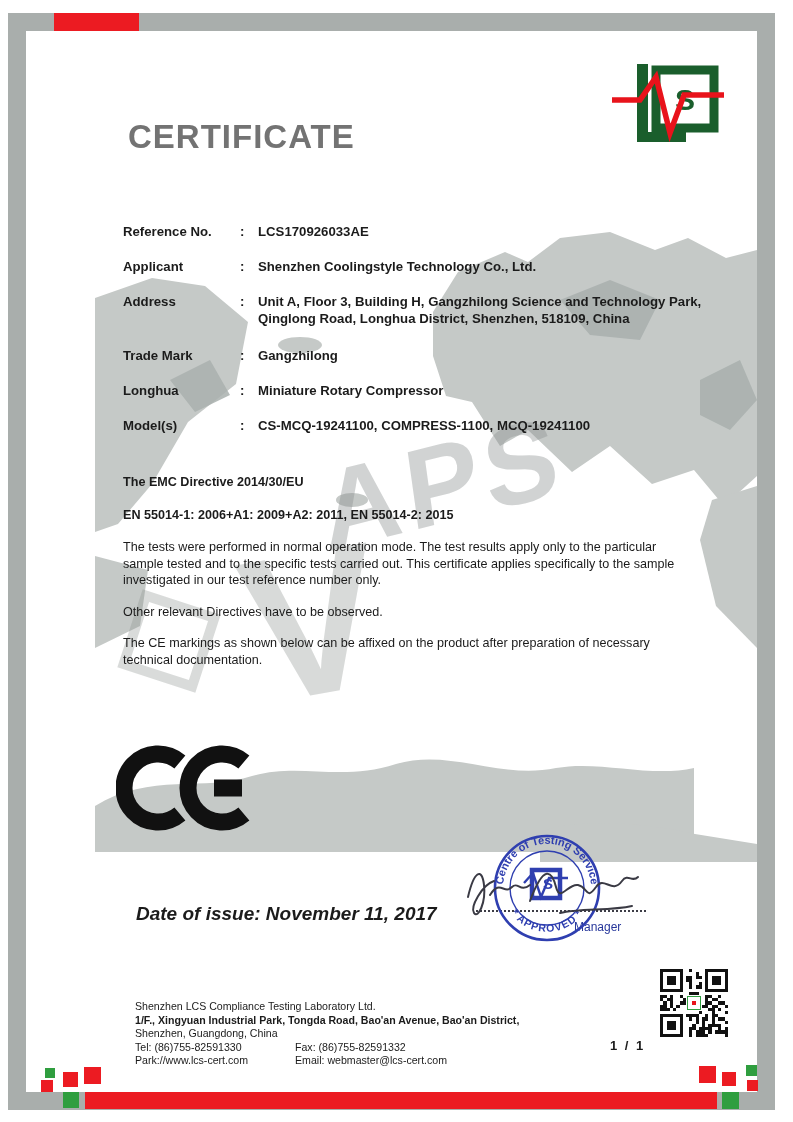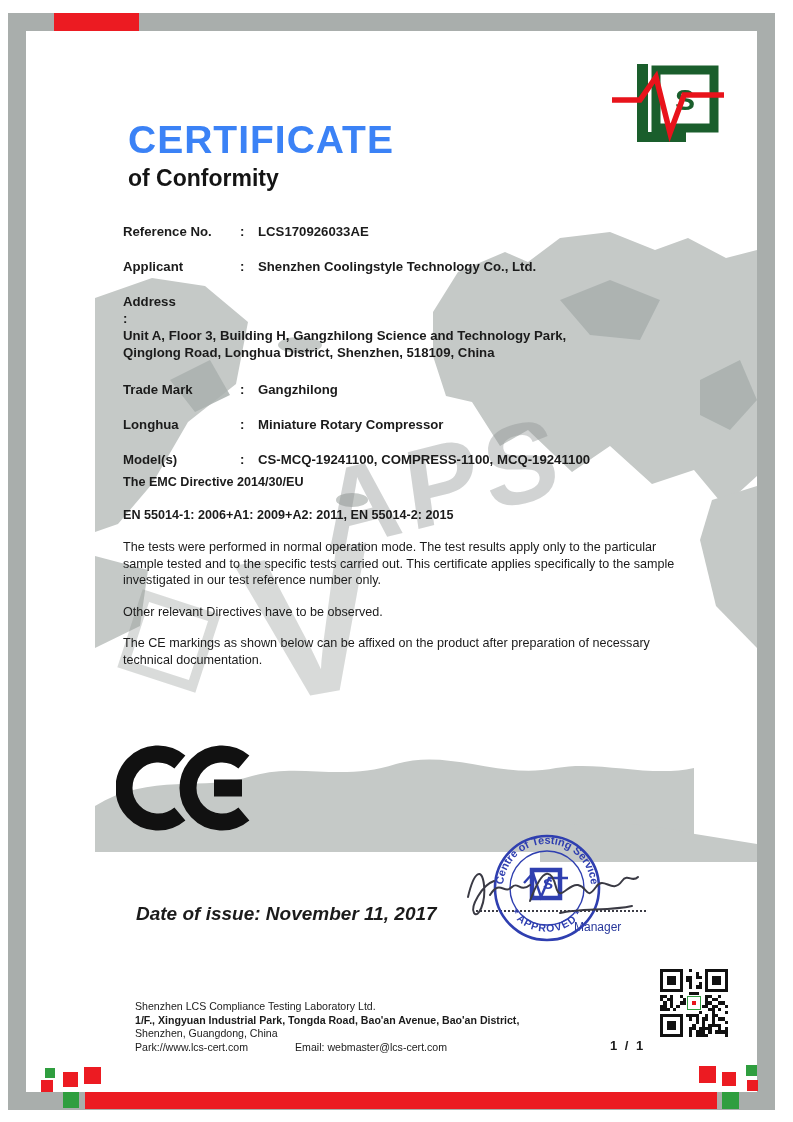--- a/index.html
+++ b/index.html
@@ -27,26 +27,26 @@
   .s5{left:63px;top:1092px;width:16px;height:16px;}
   .s6{left:699px;top:1066px;width:17px;height:17px;}
   .s7{left:722px;top:1072px;width:14px;height:14px;}
   .s8{left:746px;top:1065px;width:11px;height:11px;}
   .s9{left:747px;top:1080px;width:11px;height:11px;}
   .s10{left:722px;top:1092px;width:17px;height:17px;}
   
   .lcs-logo{position:absolute;left:608px;top:58px;z-index:3;}
   
   .hdr{position:absolute;left:128px;top:118px;z-index:3;}
-  .hdr h1{margin:0;font-size:39px;letter-spacing:1px;color:#3b82f6;}
+  .hdr h1{margin:0;font-size:33px;letter-spacing:1px;color:#737373;}
   .hdr .sub{font-size:23px;font-weight:bold;margin-top:3px;color:#141414;}
   
   .fields{position:absolute;left:123px;top:223px;width:580px;z-index:3;font-size:13.2px;font-weight:bold;}
   .frow{display:flex;line-height:17px;margin-bottom:18px;}
-  .frow.tall{margin-bottom:20px;flex-direction:column;}
+  .frow.tall{margin-bottom:20px;}
   .flabel{width:117px;flex:none;}
   .fcolon{width:18px;flex:none;}
   .fvalue{max-width:472px;}
   
   .paras{position:absolute;left:123px;top:474px;width:557px;z-index:3;font-size:12.6px;line-height:16.5px;}
   .paras p{margin:0 0 15px 0;}
   .paras p.b{font-weight:bold;margin-bottom:16px;}
   
   .ce{position:absolute;left:116px;top:740px;z-index:3;}
   .sr{position:absolute;width:1px;height:1px;overflow:hidden;clip:rect(0 0 0 0);}
@@ -108,21 +108,20 @@
   <svg class="lcs-logo" width="120" height="92" viewBox="0 0 120 92">
     <rect x="29" y="6" width="11" height="78" fill="#1a5e2c"></rect>
     <rect x="29" y="74" width="49" height="10" fill="#1a5e2c"></rect>
     <rect x="48" y="12" width="58" height="58" fill="none" stroke="#1a5e2c" stroke-width="9"></rect>
     <text x="77" y="52" font-size="30" font-weight="bold" text-anchor="middle" fill="#1a5e2c" font-family="Liberation Sans, sans-serif">S</text>
     <polyline points="4,42 32,42 48,19 62,75 76,37 116,37" fill="none" stroke="#e8131b" stroke-width="5.5"></polyline>
   </svg>
 
   <div class="hdr">
     <h1>CERTIFICATE</h1>
-    <div class="sub">of Conformity</div>
   </div>
 
   <div class="fields">
     <div class="frow">
       <span class="flabel">Reference No.</span>
       <span class="fcolon">:</span>
       <span class="fvalue">LCS170926033AE</span>
     </div>
     <div class="frow">
       <span class="flabel">Applicant</span>
@@ -195,20 +194,24 @@
         <path d="M70 78 C84 40 92 48 96 64 C100 80 108 60 118 62 C128 64 126 78 136 64 C144 52 152 72 162 58 C168 50 172 60 178 54"></path>
         <path d="M100 90 C120 85 150 88 172 83"></path>
       </g>
     </svg>
   </div>
 
   <div class="footer">
     <div>Shenzhen LCS Compliance Testing Laboratory Ltd.</div>
     <div class="b">1/F., Xingyuan Industrial Park, Tongda Road, Bao'an Avenue, Bao'an District,</div>
     <div>Shenzhen, Guangdong, China</div>
+    <div class="fcols">
+      <span class="c1">Tel: (86)755-82591330</span>
+      <span>Fax: (86)755-82591332</span>
+    </div>
     <div class="fcols">
       <span class="c1">Park://www.lcs-cert.com</span>
       <span>Email: webmaster@lcs-cert.com</span>
     </div>
   </div>
 
   <svg class="qr" width="78" height="74" viewBox="0 0 23 23" shape-rendering="crispEdges">
     <rect x="0" y="0" width="23" height="23" fill="#fff"></rect>
     <g fill="#111">
       <rect x="1" y="1" width="7" height="7"></rect>

